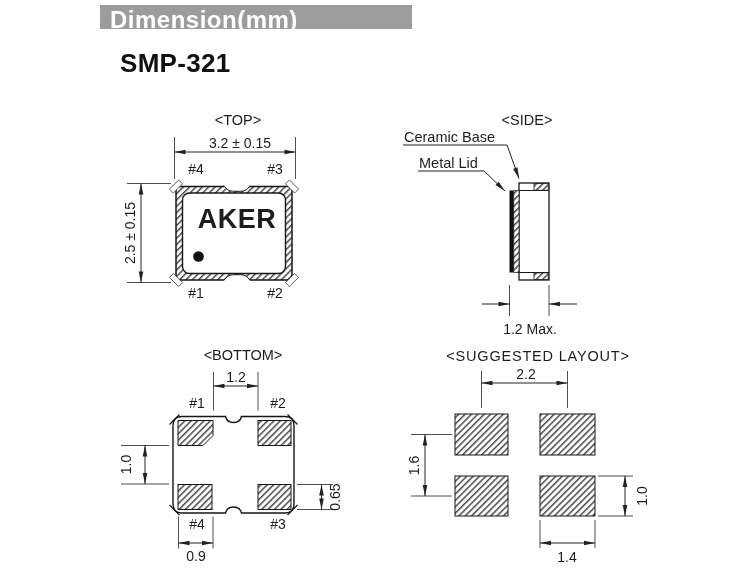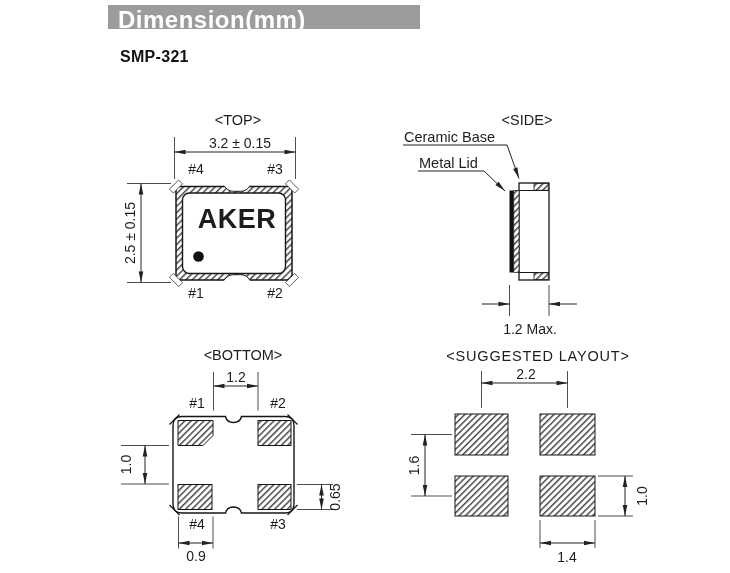--- a/index.html
+++ b/index.html
@@ -1,28 +1,28 @@
 <!DOCTYPE html>
 <html><head>
 <meta charset="utf-8">
 <style>
   html,body { margin:0; padding:0; background:#ffffff; }
   .page {
     position:relative; width:730px; height:573px; background:#ffffff;
     font-family:"Liberation Sans","DejaVu Sans",sans-serif; overflow:hidden;
   }
   .header-bar {
-    position:absolute; left:108px; top:5px; width:312px; height:24px;
+    position:absolute; left:100px; top:5px; width:312px; height:24px;
     background:#9c9c9c; color:#ffffff;
     font-weight:bold; font-size:24px; line-height:29px; padding-left:10px;
     box-sizing:border-box; letter-spacing:0.5px;
   }
   .part-number {
     position:absolute; left:120px; top:48px;
-    font-weight:bold; font-size:16px; color:#111111; letter-spacing:0.3px;
+    font-weight:bold; font-size:26px; color:#111111; letter-spacing:0.3px;
   }
   svg.drawing { position:absolute; left:0; top:0; }
   svg text { font-family:"Liberation Sans","DejaVu Sans",sans-serif; fill:#1d1d1d; }
   .vt { font-size:14.5px; }           
   .dm { font-size:14px; }             
   .pn { font-size:14px; }             
   .co { font-size:14.5px; }           
   .lg { font-size:27px; font-weight:bold; letter-spacing:0.5px; }
   .ext  { stroke:#3a3a3a; stroke-width:0.9; fill:none; }
   .dln  { stroke:#222222; stroke-width:1; fill:none; }

